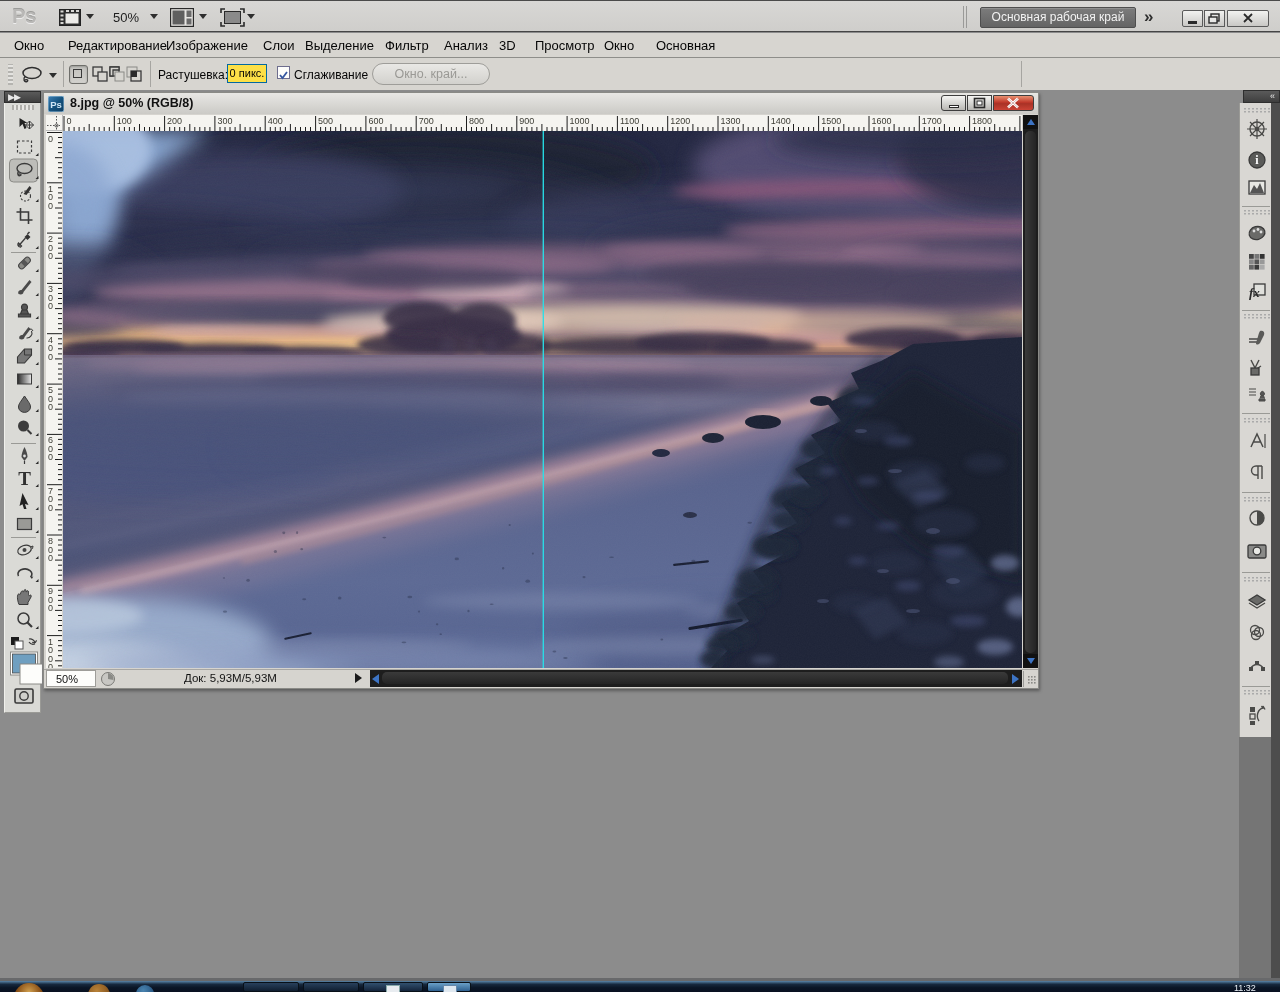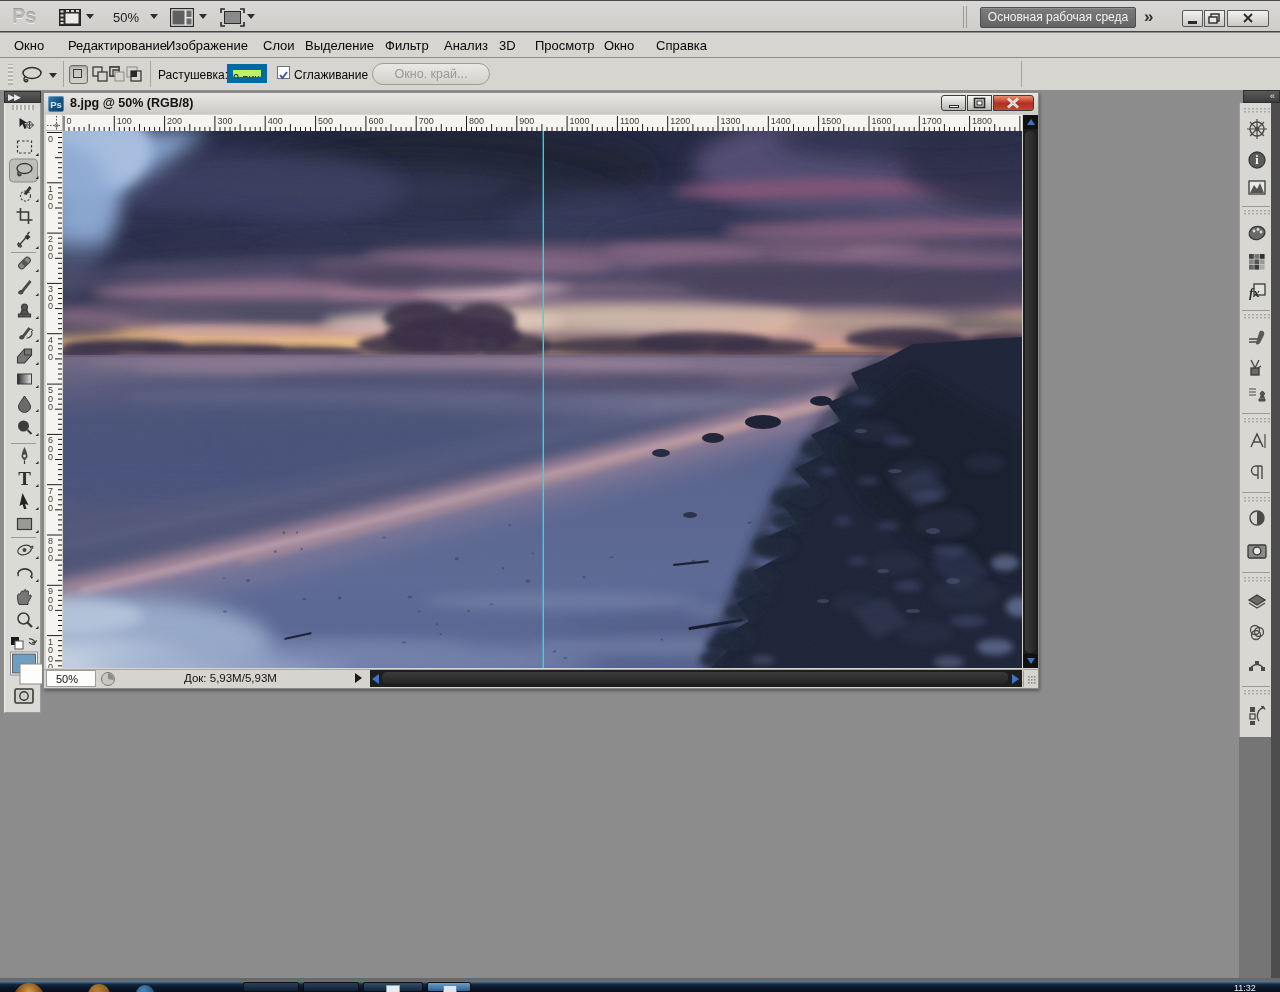--- a/index.html
+++ b/index.html
@@ -33,21 +33,21 @@
     </svg>
   <div class="abs" style="left:199px;top:13px;border-left:4px solid transparent;border-right:4px solid transparent;border-top:5px solid #2e2e2e"></div>
   <svg class="abs" style="left:220px;top:7px" width="25" height="19" viewBox="0 0 25 19">
       <rect x="4.5" y="3.5" width="16" height="12" fill="#8a8a8a" stroke="#2a2a2a"></rect>
       <path d="M1,5 V1 H5 M20,1 h4 v4 M24,14 v4 h-4 M5,18 H1 v-4" stroke="#2a2a2a" stroke-width="1.6" fill="none"></path>
     </svg>
   <div class="abs" style="left:247px;top:13px;border-left:4px solid transparent;border-right:4px solid transparent;border-top:5px solid #2e2e2e"></div>
 
   <div class="abs" style="left:963px;top:5px;width:1px;height:22px;background:#9a9a98"></div>
   <div class="abs" style="left:966px;top:5px;width:1px;height:22px;background:#9a9a98"></div>
-  <div class="abs" style="left:980px;top:6px;width:156px;height:21px;background:linear-gradient(#7c7c7c,#646464);border:1px solid #4e4e4e;border-radius:2px;box-shadow:inset 0 1px 0 #909090;color:#f2f2f2;font-size:12px;text-align:center;line-height:19px">Основная рабочая среда</div>
+  <div class="abs" style="left:980px;top:6px;width:156px;height:21px;background:linear-gradient(#7c7c7c,#646464);border:1px solid #4e4e4e;border-radius:2px;box-shadow:inset 0 1px 0 #909090;color:#f2f2f2;font-size:12px;text-align:center;line-height:19px">Основная рабочая край</div>
   <div class="abs" style="left:1144px;top:6px;font-size:17px;font-weight:bold;color:#2e2e2e">»</div>
 
   <div class="abs" style="left:1182px;top:9px;width:21px;height:17px;background:linear-gradient(#f2f2f0,#c9c8c5);border:1px solid #5a5a5a;border-radius:2px 0 0 2px">
       <div class="abs" style="left:5px;top:10px;width:9px;height:3px;background:#2a2a2a"></div>
     </div>
   <div class="abs" style="left:1204px;top:9px;width:21px;height:17px;background:linear-gradient(#f2f2f0,#c9c8c5);border:1px solid #5a5a5a"><svg width="19" height="15">
         <rect x="6" y="3" width="8" height="7" fill="none" stroke="#2a2a2a" stroke-width="1.4"></rect>
         <rect x="4" y="6" width="8" height="6" fill="#e8e8e6" stroke="#2a2a2a" stroke-width="1.4"></rect>
       </svg></div>
   <div class="abs" style="left:1227px;top:9px;width:42px;height:17px;background:linear-gradient(#f2f2f0,#c9c8c5);border:1px solid #5a5a5a;border-radius:0 2px 2px 0"><svg width="40" height="15">
@@ -59,21 +59,21 @@
     <span style="position:absolute;left:14px;top:5px">Окно</span>
     <span style="position:absolute;left:68px;top:5px">Редактирование</span>
     <span style="position:absolute;left:166px;top:5px">Изображение</span>
     <span style="position:absolute;left:263px;top:5px">Слои</span>
     <span style="position:absolute;left:305px;top:5px">Выделение</span>
     <span style="position:absolute;left:385px;top:5px">Фильтр</span>
     <span style="position:absolute;left:444px;top:5px">Анализ</span>
     <span style="position:absolute;left:499px;top:5px">3D</span>
     <span style="position:absolute;left:535px;top:5px">Просмотр</span>
     <span style="position:absolute;left:604px;top:5px">Окно</span>
-    <span style="position:absolute;left:656px;top:5px">Справка</span>
+    <span style="position:absolute;left:656px;top:5px">Основная</span>
   </div>
 
 <div class="abs" style="left:0;top:57px;width:1280px;height:32px;background:#d7d5d0;border-top:1px solid #8e8e8a">
 </div>
 <div class="abs" style="left:0;top:57px;width:1280px;height:33px;background:#d7d5d0;border-top:1px solid #8e8e8a">
   <div class="abs" style="left:8px;top:6px;width:5px;height:21px;background:repeating-linear-gradient(0deg,#b5b4b0 0 2px,#e4e3e0 2px 4px)"></div>
   <svg class="abs" style="left:20px;top:8px" width="26" height="18" viewBox="0 0 26 18">
       <ellipse cx="12" cy="7" rx="9" ry="5.5" fill="none" stroke="#2e2e2e" stroke-width="1.5"></ellipse>
       <path d="M5,10.5 C2.5,13.5 4.5,16.5 7,15.5 C9,14.6 6.5,12.5 4.5,14.5" fill="none" stroke="#2e2e2e" stroke-width="1.4"></path>
     </svg>
@@ -92,21 +92,21 @@
       <rect x="6" y="6" width="9" height="9" fill="#d7d5d0" stroke="#8a8a86" stroke-width="1"></rect>
       <path d="M1,1 h9 v3 h-6 v6 h-3 Z" fill="#d7d5d0" stroke="#3a3a3a" stroke-width="1.3"></path>
     </svg>
   <svg class="abs" style="left:126px;top:8px" width="17" height="17">
       <rect x="1" y="1" width="10" height="10" fill="none" stroke="#8a8a86" stroke-width="1"></rect>
       <rect x="5" y="5" width="10" height="10" fill="#d7d5d0" stroke="#3a3a3a" stroke-width="1.3"></rect>
       <rect x="5" y="5" width="6" height="6" fill="#2a2a2a"></rect>
     </svg>
   <div class="abs" style="left:150px;top:3px;width:1px;height:26px;background:#a6a5a1"></div>
   <div class="abs" style="left:158px;top:10px;font-size:12px;color:#060606">Растушевка:</div>
-  <div class="abs" style="left:227px;top:6px;width:40px;height:19px;background:#bef264;border:6px solid #0369a1;font-size:11px;color:#060606;text-align:center;line-height:17px;white-space:nowrap;overflow:hidden">0 пикс.</div>
+  <div class="abs" style="left:227px;top:6px;width:40px;height:19px;background:#fde047;border:1px solid #0369a1;font-size:11px;color:#060606;text-align:center;line-height:17px;white-space:nowrap;overflow:hidden">0 пикс.</div>
   <div class="abs" style="left:277px;top:8px;width:13px;height:13px;background:#fdfdfb;border:1px solid #6e6e8e"><svg width="11" height="11">
         <path d="M2,5 L4.5,8 L9,2" stroke="#3557a0" stroke-width="1.8" fill="none"></path>
       </svg></div>
   <div class="abs" style="left:294px;top:10px;font-size:12px;color:#060606">Сглаживание</div>
   <div class="abs" style="left:372px;top:5px;width:118px;height:22px;background:linear-gradient(#e9e8e5,#d2d1cd);border:1px solid #9e9d99;border-radius:11px;font-size:12.5px;color:#9a9995;text-align:center;line-height:20px">Окно. край...</div>
   <div class="abs" style="left:1021px;top:3px;width:1px;height:26px;background:#a6a5a1"></div>
 </div>
 
 <div class="abs" style="left:0;top:90px;width:1280px;height:891px;background:#8c8c8c"></div>
 

